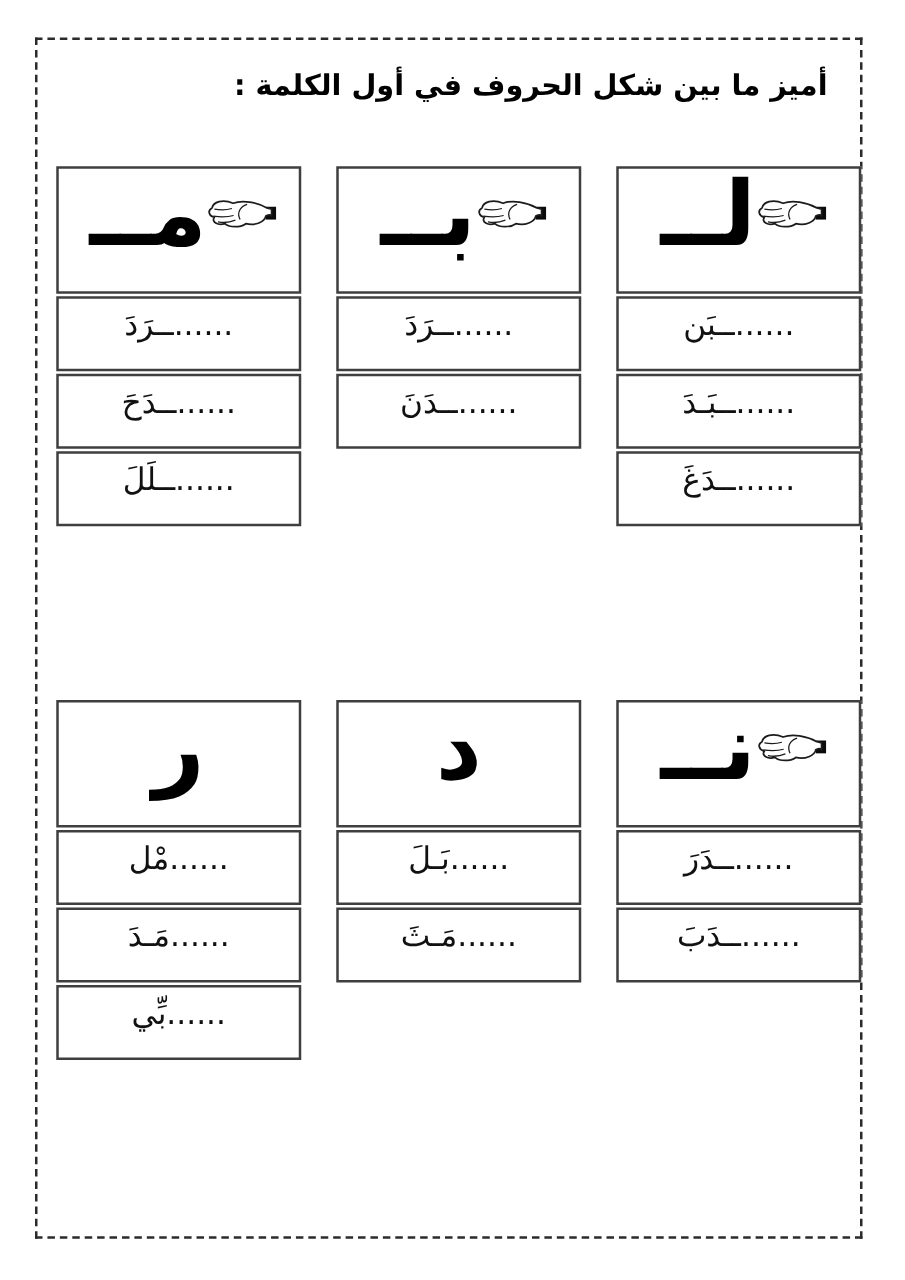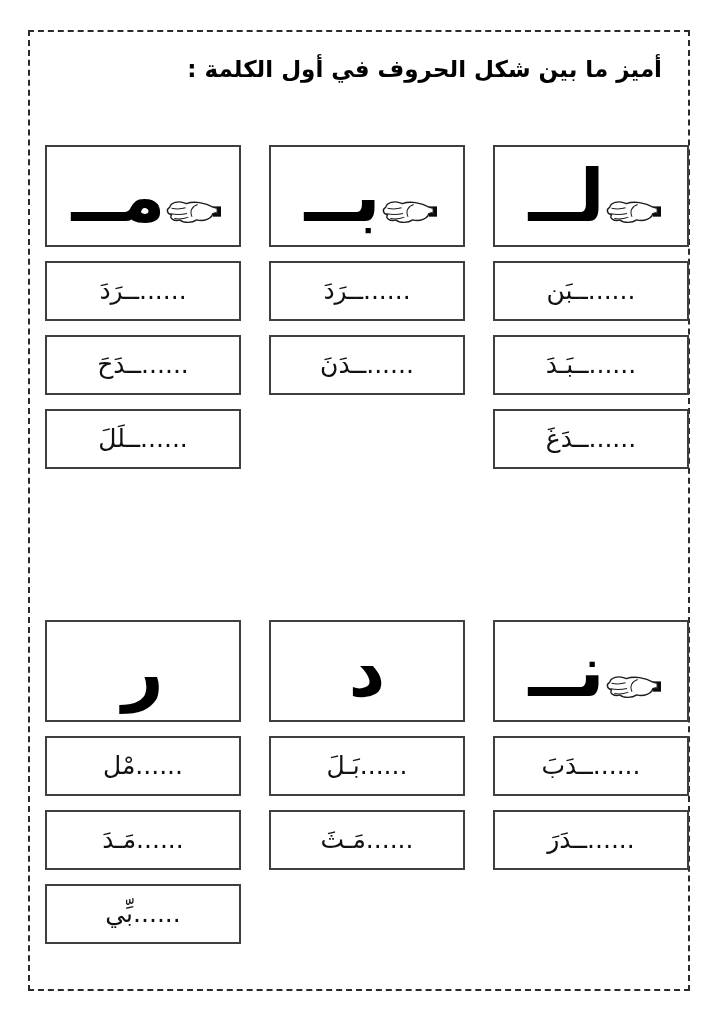--- a/index.html
+++ b/index.html
@@ -16,21 +16,21 @@
     font-size:23px;font-weight:bold;color:#000;white-space:nowrap;margin-left:28px;
   }
   .cards-grid{
     position:absolute;left:45px;top:133px;width:644px;
     display:grid;grid-template-columns:repeat(3,196px);
     column-gap:28px;row-gap:139px;direction:rtl;
   }
   .card{display:flex;flex-direction:column;gap:2px;}
   .cell{
     background:#fff;border:2px solid #3f3f3f;box-sizing:border-box;
-    display:flex;align-items:center;justify-content:center;margin-top:12px;
+    display:flex;justify-content:center;
   }
   .cell.header{height:102px;position:relative;}
   .cell.word{height:60px;}
   .big-letter{
     direction:rtl;font-weight:bold;font-size:72px;line-height:1;
     color:#000;white-space:nowrap;
   }
   .hand-wrap{
     display:inline-flex;transform:translateY(16px);margin-right:-7px;
     flex:0 0 auto;
@@ -140,24 +140,24 @@
                    C 106,42 110,40 112,44 L112,32 Z" fill="#ffffff" stroke="#1c1c1c" stroke-width="3" stroke-linejoin="round"></path>
           <path d="M14,32 C 24,34 34,34 44,31" fill="none" stroke="#1c1c1c" stroke-width="2.2"></path>
           <path d="M12,44 C 24,46 36,46 47,43" fill="none" stroke="#1c1c1c" stroke-width="2.2"></path>
           <path d="M20,54 C 30,56 40,55 50,51" fill="none" stroke="#1c1c1c" stroke-width="2.2"></path>
           <path d="M70,24 C 58,28 52,38 58,50" fill="none" stroke="#1c1c1c" stroke-width="2.2"></path>
         </svg>
       </span>
       <span class="big-letter">نــ</span>
     </div>
     <div class="cell word">
-      <span class="word-text">......ــدَبَ</span>
+      <span class="word-text">......ــدَرَ</span>
     </div>
     <div class="cell word">
-      <span class="word-text">......ــدَرَ</span>
+      <span class="word-text">......ــدَبَ</span>
     </div>
   </div>
 
   <div class="card">
     <div class="cell header">
 
       <span class="big-letter">د</span>
     </div>
     <div class="cell word">
       <span class="word-text">......بَـلَ</span>

